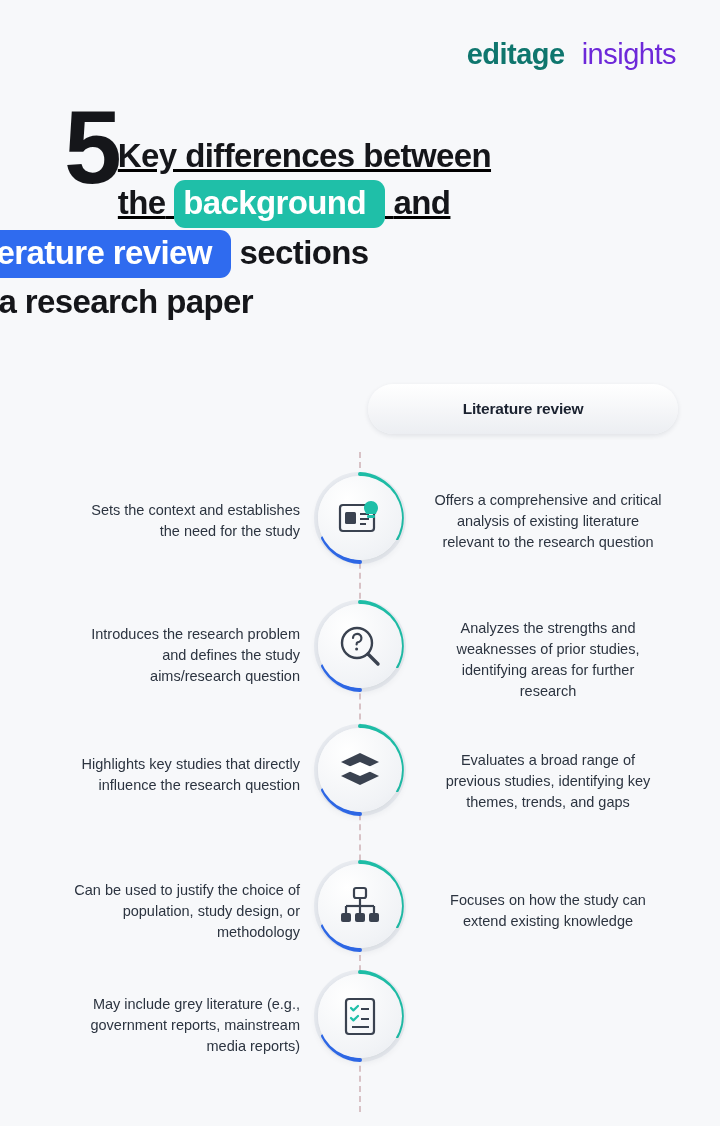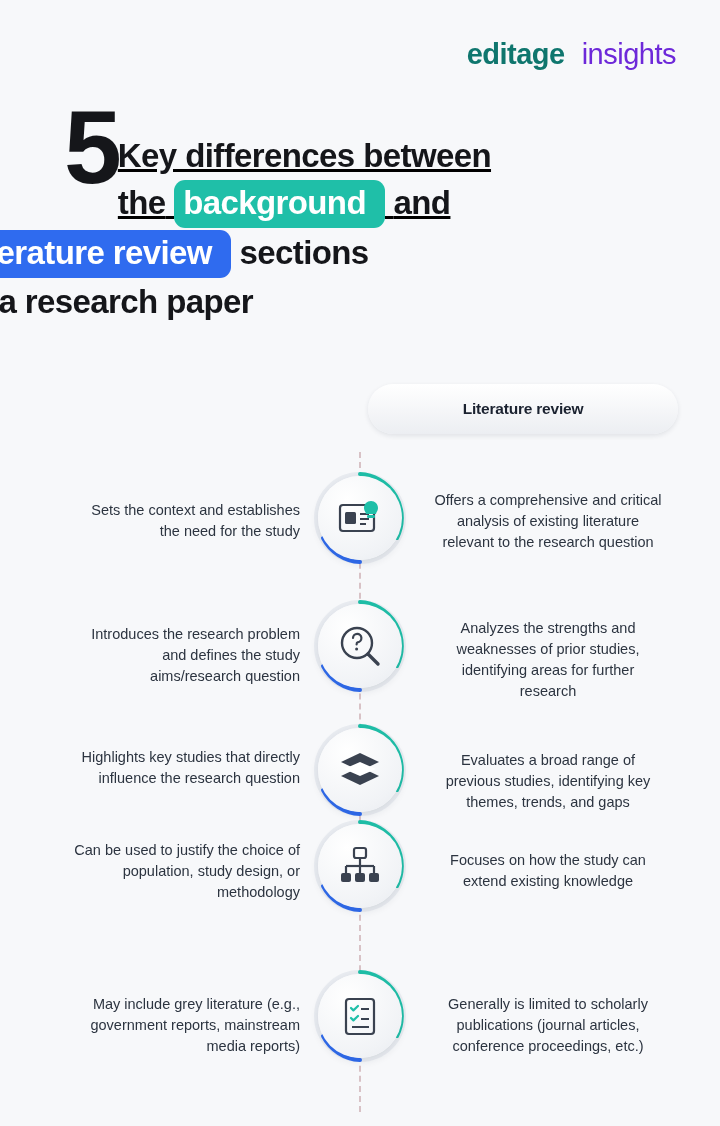--- a/index.html
+++ b/index.html
@@ -235,41 +235,41 @@
           <circle cx="19" cy="19" r="15" fill="none" stroke="#3a4250" stroke-width="2.4"></circle>
           <line x1="30" y1="30" x2="40" y2="40" stroke="#3a4250" stroke-width="3.4" stroke-linecap="round"></line>
           <path d="M15 14 a4.2 4.2 0 1 1 4.6 4.3 c-0.9 0.3-1 1-1 2.2" fill="none" stroke="#3a4250" stroke-width="2.2" stroke-linecap="round"></path>
           <circle cx="18.6" cy="25" r="1.5" fill="#3a4250"></circle>
         </svg>
       </div>
     </div>
   </div>
 
   <div class="row" style="top:722px;">
-    <div class="txt left" style="top:25px;">Highlights key studies that directly influence the research question</div>
+    <div class="txt left" style="top:32px;">Highlights key studies that directly influence the research question</div>
     <div class="txt right" style="top:28px;">Evaluates a broad range of previous studies, identifying key themes, trends, and gaps</div>
     <div class="medal">
       <div class="ring">
         <svg width="96" height="96" viewBox="0 0 96 96">
           <circle cx="48" cy="48" r="44" fill="none" stroke="#e9ecf1" stroke-width="4"></circle>
           <path d="M48 4 A44 44 0 0 1 85 68" fill="none" stroke="#1fbfa8" stroke-width="4" stroke-linecap="round"></path>
           <path d="M11 68 A44 44 0 0 0 48 92" fill="none" stroke="#2f6bef" stroke-width="4" stroke-linecap="round"></path>
         </svg>
       </div>
       <div class="disc">
         <svg width="44" height="40" viewBox="0 0 44 40">
           <path d="M22 3 L41 12 L22 21 L3 12 Z" fill="#3a4250"></path>
           <path d="M22 17 L41 26 L22 35 L3 26 Z" fill="#3a4250"></path>
           <path d="M22 12 L38 19 L22 26 L6 19 Z" fill="#ffffff"></path>
         </svg>
       </div>
     </div>
   </div>
 
-  <div class="row" style="top:818px;padding-left:21px;">
+  <div class="row" style="top:858px;padding-left:21px;">
     <div class="txt left" style="top:22px;">Can be used to justify the choice of population, study design, or methodology</div>
     <div class="txt right" style="top:32px;">Focuses on how the study can extend existing knowledge</div>
     <div class="medal">
       <div class="ring">
         <svg width="96" height="96" viewBox="0 0 96 96">
           <circle cx="48" cy="48" r="44" fill="none" stroke="#e9ecf1" stroke-width="4"></circle>
           <path d="M48 4 A44 44 0 0 1 85 68" fill="none" stroke="#1fbfa8" stroke-width="4" stroke-linecap="round"></path>
           <path d="M11 68 A44 44 0 0 0 48 92" fill="none" stroke="#2f6bef" stroke-width="4" stroke-linecap="round"></path>
         </svg>
       </div>
@@ -284,21 +284,20 @@
           <rect x="2" y="27" width="10" height="9" rx="2" fill="#3a4250"></rect>
           <rect x="16" y="27" width="10" height="9" rx="2" fill="#3a4250"></rect>
           <rect x="30" y="27" width="10" height="9" rx="2" fill="#3a4250"></rect>
         </svg>
       </div>
     </div>
   </div>
 
   <div class="row" style="top:968px;">
     <div class="txt left" style="top:26px;">May include grey literature (e.g., government reports, mainstream media reports)</div>
-    <div class="txt right" style="top:26px;">Generally is limited to scholarly publications (journal articles, conference proceedings, etc.)</div>
     <div class="medal">
       <div class="ring">
         <svg width="96" height="96" viewBox="0 0 96 96">
           <circle cx="48" cy="48" r="44" fill="none" stroke="#e9ecf1" stroke-width="4"></circle>
           <path d="M48 4 A44 44 0 0 1 85 68" fill="none" stroke="#1fbfa8" stroke-width="4" stroke-linecap="round"></path>
           <path d="M11 68 A44 44 0 0 0 48 92" fill="none" stroke="#2f6bef" stroke-width="4" stroke-linecap="round"></path>
         </svg>
       </div>
       <div class="disc">
         <svg width="40" height="44" viewBox="0 0 40 44">

